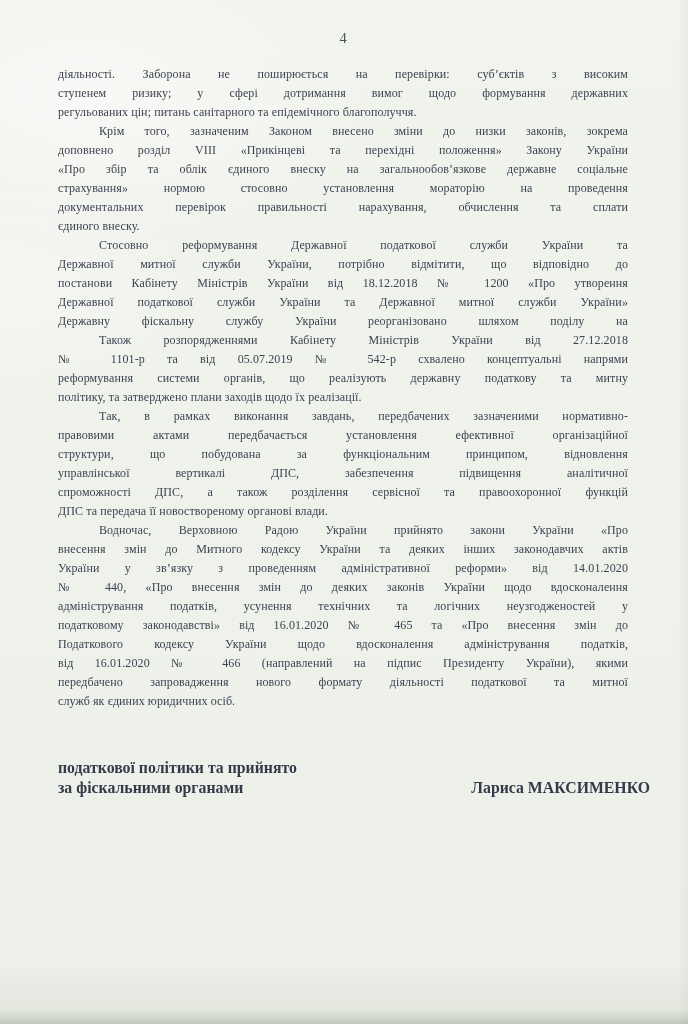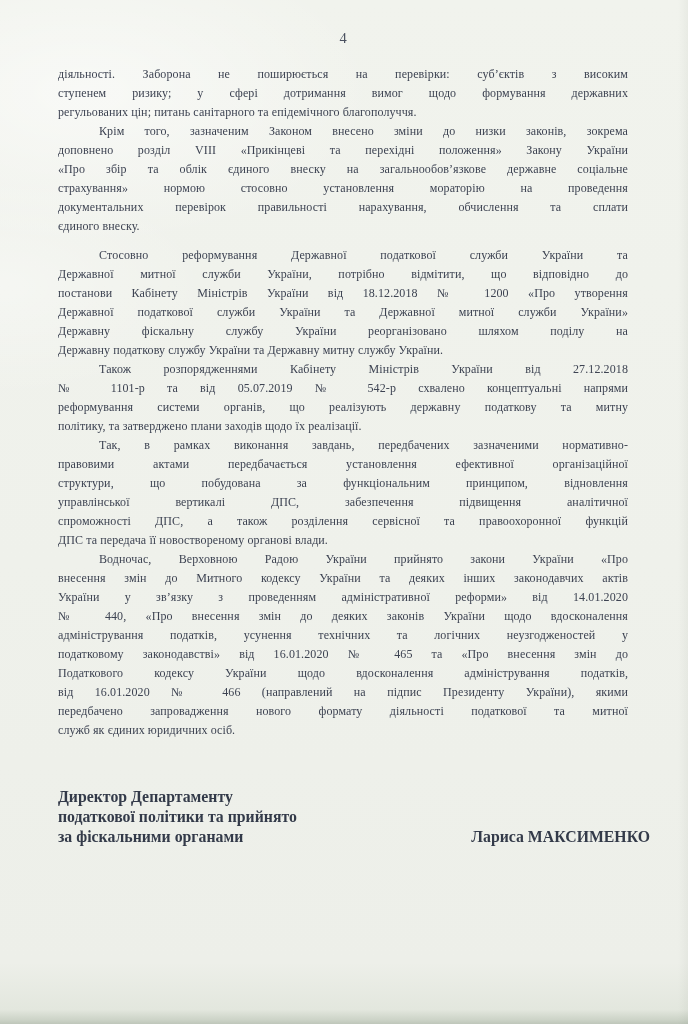--- a/index.html
+++ b/index.html
@@ -31,21 +31,21 @@
   }
   .page-number {
     text-align: center;
     font-size: 14.5px;
     line-height: 20px;
     margin-bottom: 17px;
     color: #4a5160;
   }
   .body-text { font-size: 12px; letter-spacing: 0.1px; }
   .para { margin: 0; }
-  .para.gap-before { margin-top: 10px; }
+  .para.gap-before { }
   .tline {
     line-height: 19px;
     text-align: justify;
     text-align-last: justify;
     white-space: normal;
   }
   .tline.last { text-align-last: left; }
   .tline.ind { text-indent: 41px; }
   .signature {
     margin-top: 47px;
@@ -81,21 +81,20 @@
           <div class="tline">страхування» нормою стосовно установлення мораторію на проведення</div>
           <div class="tline">документальних перевірок правильності нарахування, обчислення та сплати</div>
           <div class="tline last">єдиного внеску.</div>
         </div>
         <div class="para gap-before">
           <div class="tline ind">Стосовно реформування Державної податкової служби України та</div>
           <div class="tline">Державної митної служби України, потрібно відмітити, що відповідно до</div>
           <div class="tline">постанови Кабінету Міністрів України від 18.12.2018 № 1200 «Про утворення</div>
           <div class="tline">Державної податкової служби України та Державної митної служби України»</div>
           <div class="tline">Державну фіскальну службу України реорганізовано шляхом поділу на</div>
-          <div class="tline last">Державну податкову службу України та Державну митну службу України.</div>
         </div>
         <div class="para">
           <div class="tline ind">Також розпорядженнями Кабінету Міністрів України від 27.12.2018</div>
           <div class="tline">№ 1101-р та від 05.07.2019 № 542-р схвалено концептуальні напрями</div>
           <div class="tline">реформування системи органів, що реалізують державну податкову та митну</div>
           <div class="tline last">політику, та затверджено плани заходів щодо їх реалізації.</div>
         </div>
         <div class="para">
           <div class="tline ind">Так, в рамках виконання завдань, передбачених зазначеними нормативно-</div>
           <div class="tline">правовими актами передбачається установлення ефективної організаційної</div>
@@ -113,20 +112,19 @@
           <div class="tline">податковому законодавстві» від 16.01.2020 № 465 та «Про внесення змін до</div>
           <div class="tline">Податкового кодексу України щодо вдосконалення адміністрування податків,</div>
           <div class="tline">від 16.01.2020 № 466 (направлений на підпис Президенту України), якими</div>
           <div class="tline">передбачено запровадження нового формату діяльності податкової та митної</div>
           <div class="tline last">служб як єдиних юридичних осіб.</div>
         </div>
       </div>
 
     <div class="signature">
       <div class="sig-title">
-        <div>Директор Департаменту</div>
         <div>податкової політики та прийнято</div>
         <div>за фіскальними органами</div>
       </div>
       <div class="sig-name">Лариса МАКСИМЕНКО</div>
     </div>
   </div>
 </div>
 
 </body></html>

